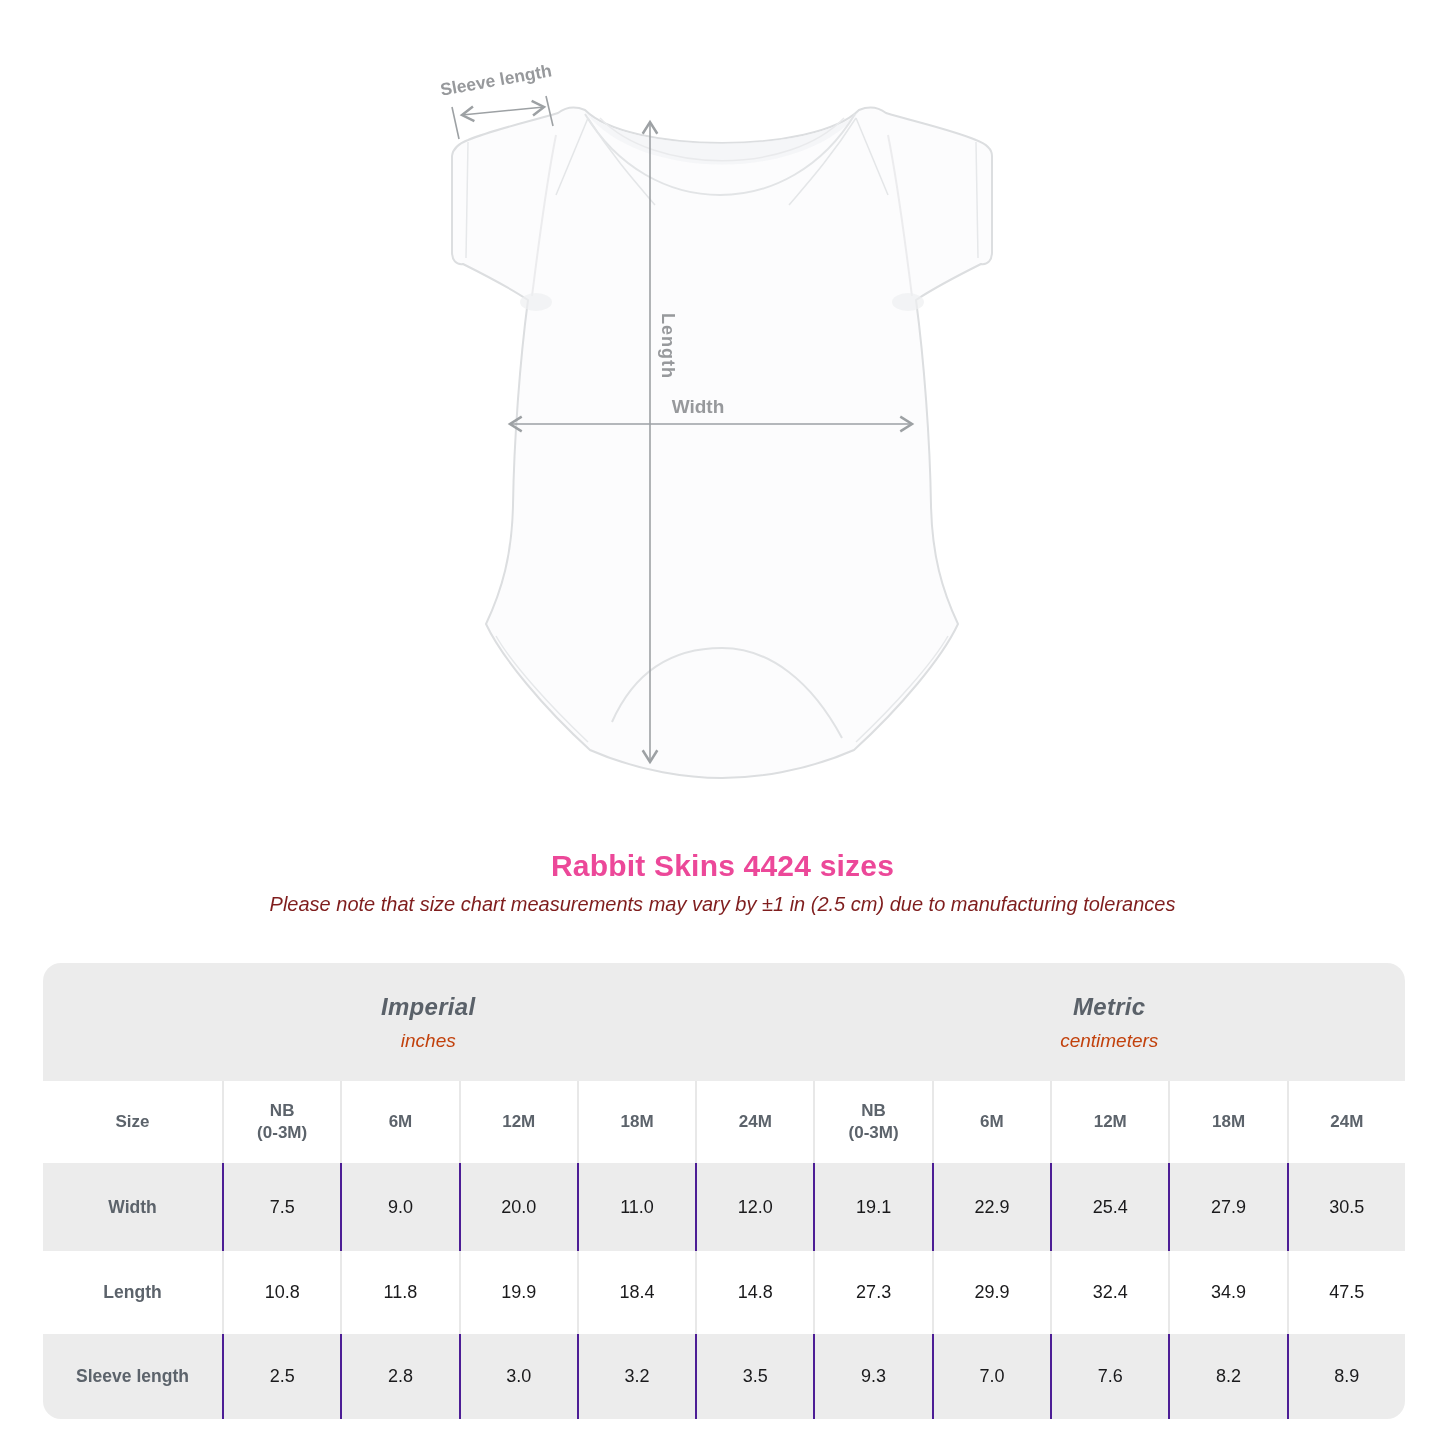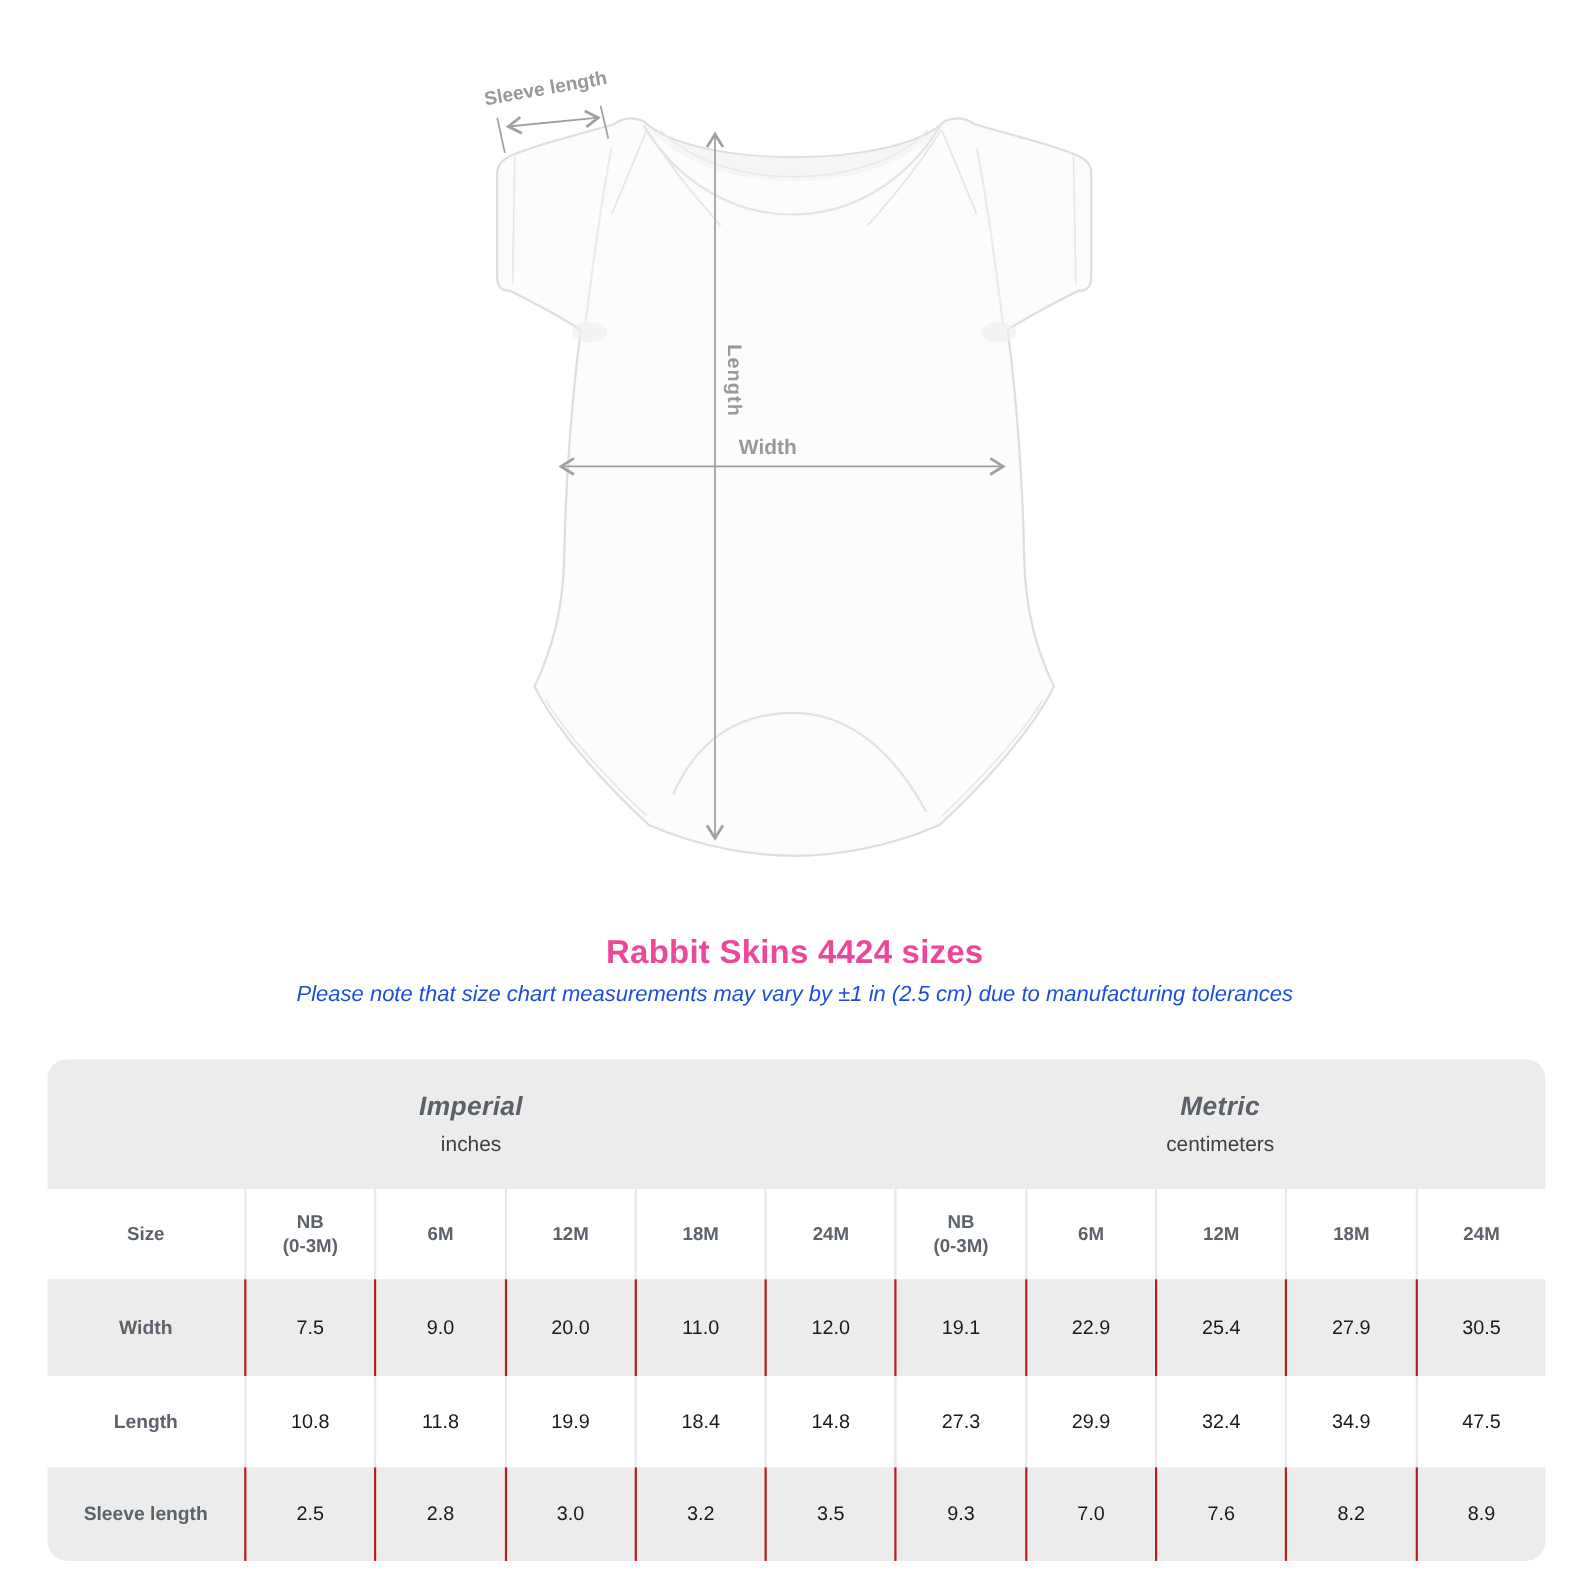--- a/index.html
+++ b/index.html
@@ -10,46 +10,46 @@
   
   .diagram-svg{position:absolute;left:0;top:0;}
   .dim-label{font-weight:bold;fill:#97999c;}
   
   .chart-title{
     position:absolute;left:0;right:0;top:849px;text-align:center;
     font-size:30px;font-weight:bold;color:#ec4899;letter-spacing:.2px;
   }
   .chart-note{
     position:absolute;left:0;right:0;top:893px;text-align:center;
-    font-size:20px;font-style:italic;color:#1d4ed8;
+    font-size:20px;font-style:italic;color:#7f1d1d;
   }
   
   .table-wrap{
     position:absolute;left:43px;top:963px;width:1362px;
     border-radius:18px;overflow:hidden;
   }
   table.size-table{
     border-collapse:separate;border-spacing:0;table-layout:fixed;
     width:1362px;
   }
   col.c-label{width:179px;}
   td{padding:0;text-align:center;vertical-align:middle;}
   .r-band td{height:118px;background:#ececec;}
   .grp-title{font-size:24px;font-weight:bold;font-style:italic;color:#5a6169;letter-spacing:.3px;}
-  .grp-unit{font-size:19px;color:#404040;margin-top:9px;}
+  .grp-unit{font-size:19px;font-style:italic;color:#c2410c;margin-top:9px;}
   .r-hdr td{height:82px;background:#ffffff;font-size:17px;font-weight:bold;color:#5c636b;line-height:22px;}
   .r-w td{height:88px;}
   .r-l td{height:83px;}
   .r-s td{height:85px;}
   .stripe td{background:#ececec;}
   .white-row td{background:#ffffff;}
   .rowlabel{font-size:17.5px;font-weight:bold;color:#5c636b;}
   .val{font-size:18px;color:#1a1a1c;}
   .r-hdr td + td, .white-row td + td{border-left:2px solid #e8e8e8;}
-  .stripe td + td{border-left:2px solid #b91c1c;}
+  .stripe td + td{border-left:2px solid #4c1d95;}
 </style>
 </head>
 <body>
 
 <div class="page">
 
   <svg class="diagram-svg" width="1445" height="845" viewBox="0 0 1445 845">
     <defs>
       <marker id="arw" viewBox="0 0 12 12" refX="10" refY="6" markerWidth="11" markerHeight="11" orient="auto-start-reverse">
         <path d="M2 1 L10 6 L2 11" fill="none" stroke="#9da1a4" stroke-width="1.7"></path>

